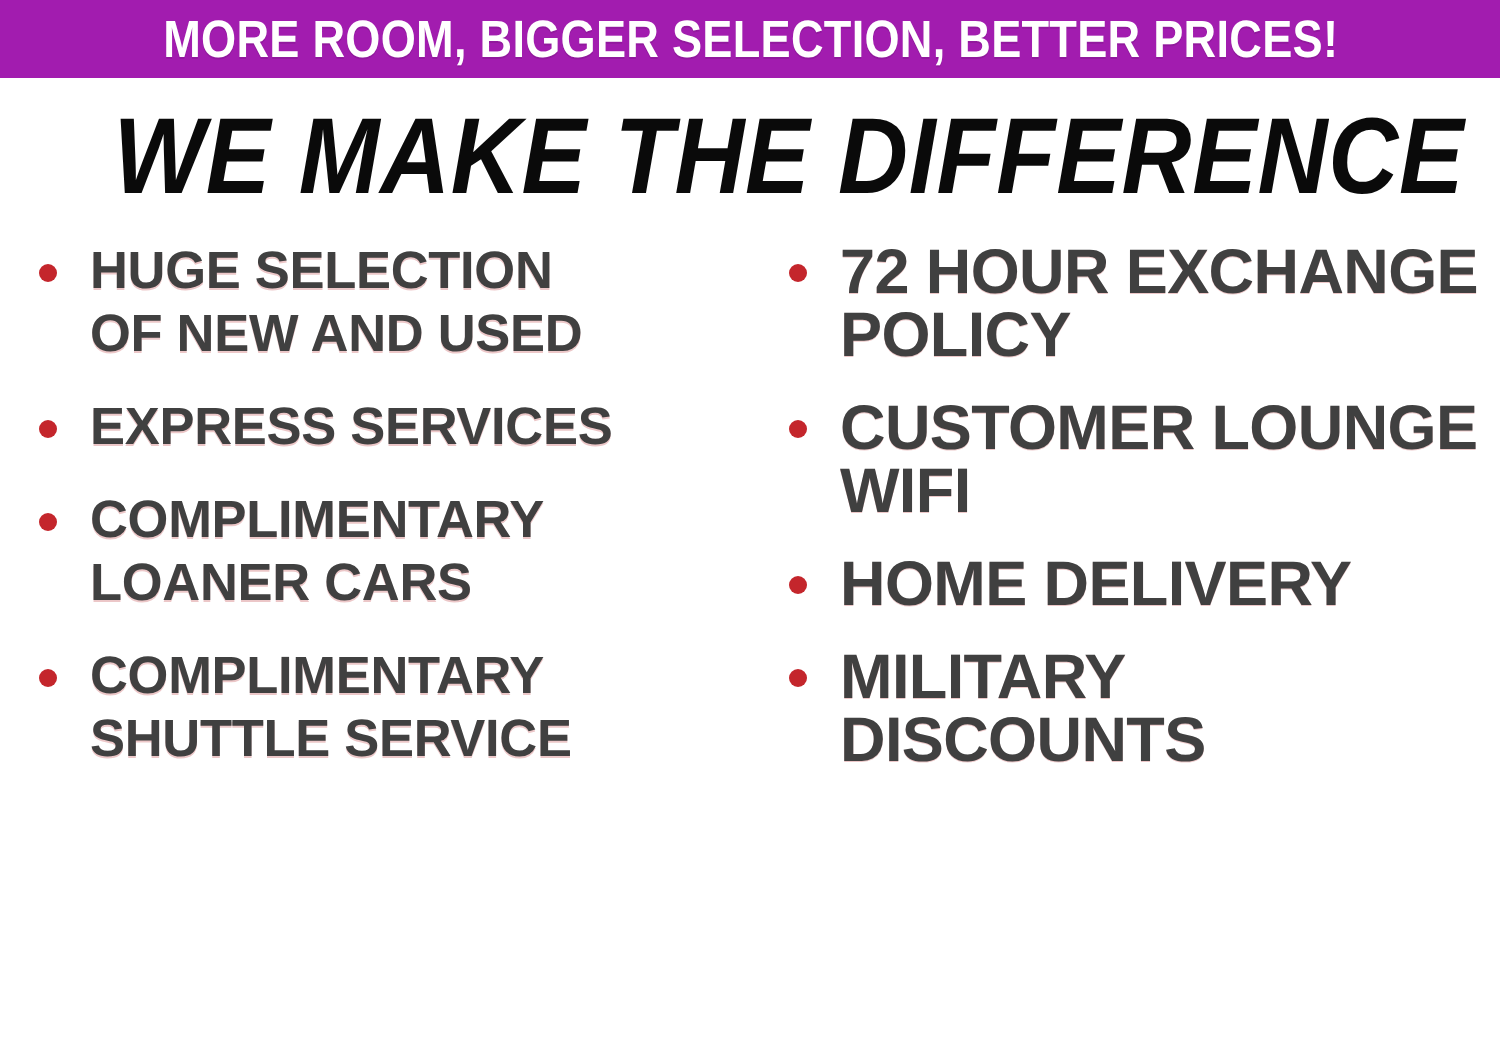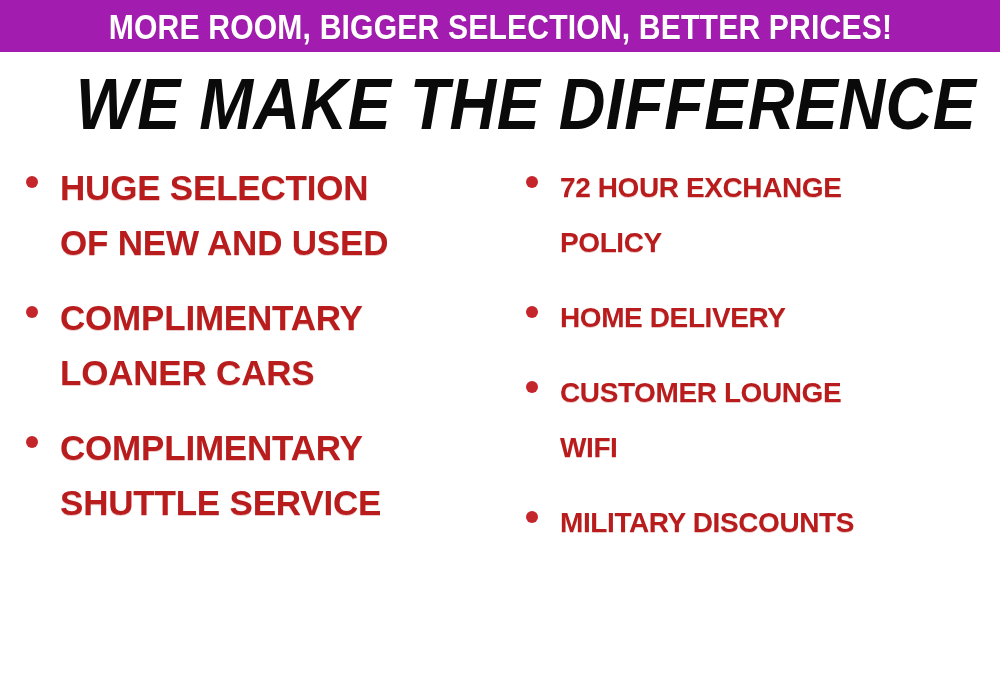--- a/index.html
+++ b/index.html
@@ -92,41 +92,41 @@
     height: 534px;
   }
   .col-left  { left: 18px;  width: 490px; }
   .col-right { left: 518px; width: 482px; }
 
   .bullet {
     position: relative;
     display: block;
     margin: 0 0 8px 0;
     padding: 0 0 0 42px;
-    color: #b91c1c;
+    color: #404040;
     font-family: "Liberation Sans", sans-serif;
     font-weight: bold;
     font-size: 35px;
-    line-height: 55px;
+    line-height: 42px;
     letter-spacing: -0.2px;
     white-space: pre-line;
     text-shadow: 0 1px 0 rgba(180,30,35,0.25);
   }
   .bullet::before {
     content: "";
     position: absolute;
     left: 8px;
     top: 16px;
     width: 12px;
     height: 12px;
     border-radius: 50%;
     background: #c4262c;
   }
   .col-right .bullet {
-    font-size: 28px;
+    font-size: 42px;
     letter-spacing: -0.4px;
   }
 
   
   .gap-lg { margin-bottom: 20px; }
   .gap-md { }
   .gap-sm { margin-bottom: 6px; }
 </style>
 </head>
 <body>
@@ -140,29 +140,30 @@
 
   <div class="headline-wrap">
     <div class="headline">WE MAKE THE DIFFERENCE</div>
   </div>
 
   <div class="columns">
 
     <div class="col col-left">
       <div class="bullet gap-lg">HUGE SELECTION
 OF NEW AND USED</div>
+      <div class="bullet gap-lg">EXPRESS SERVICES</div>
       <div class="bullet gap-lg">COMPLIMENTARY
 LOANER CARS</div>
       <div class="bullet gap-lg">COMPLIMENTARY
 SHUTTLE SERVICE</div>
     </div>
 
     <div class="col col-right">
       <div class="bullet gap-lg">72 HOUR EXCHANGE
 POLICY</div>
-      <div class="bullet gap-lg">HOME DELIVERY</div>
       <div class="bullet gap-lg">CUSTOMER LOUNGE
 WIFI</div>
+      <div class="bullet gap-lg">HOME DELIVERY</div>
       <div class="bullet gap-md">MILITARY DISCOUNTS</div>
     </div>
 
   </div>
 </div>
 
 </body></html>

